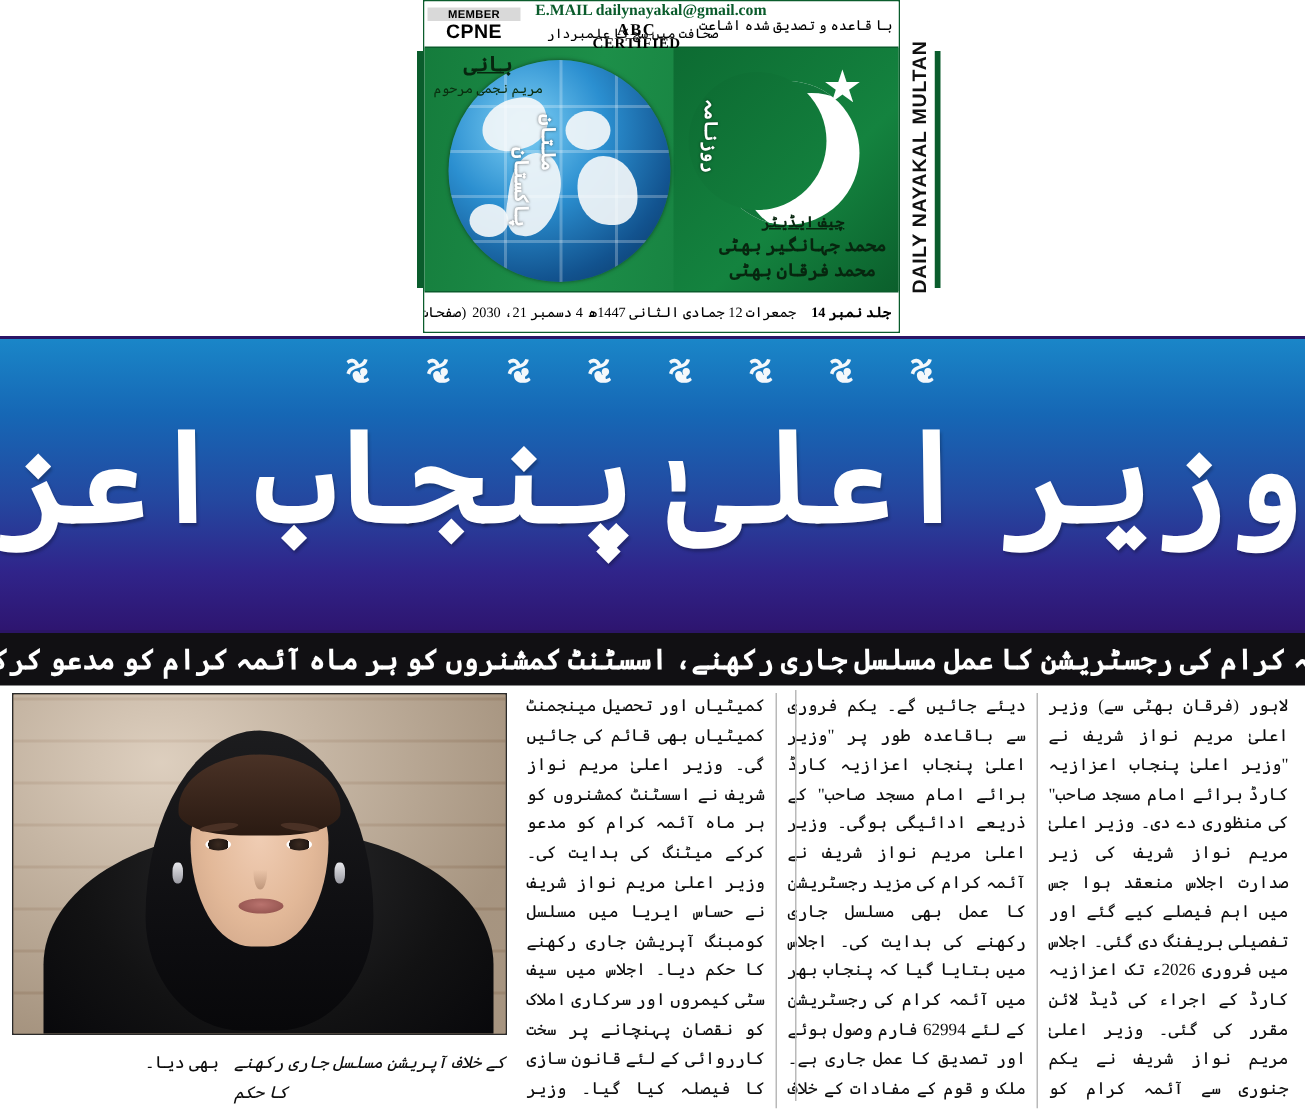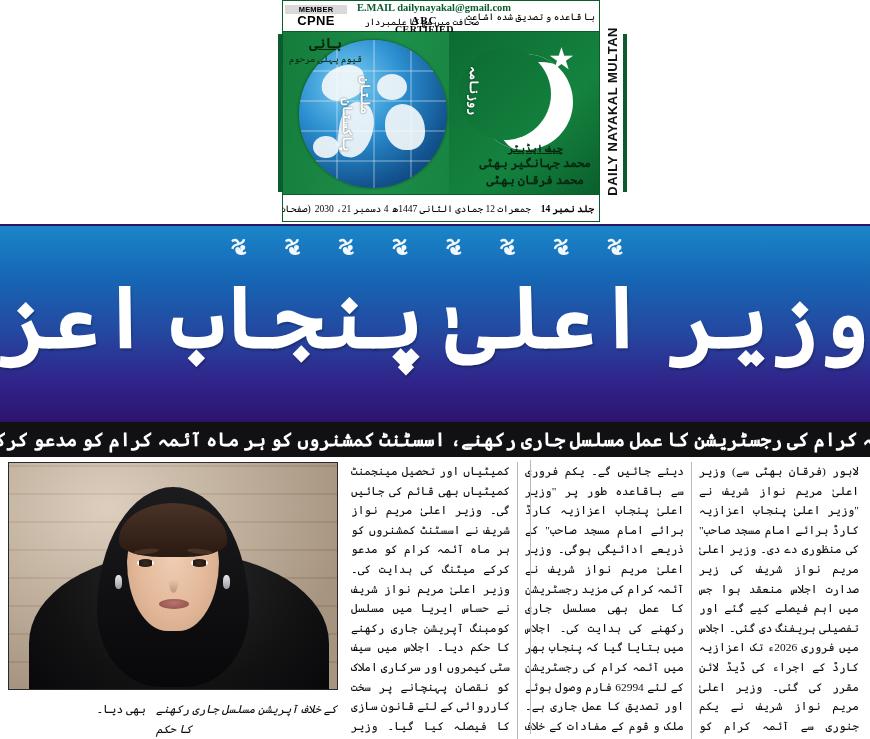--- a/index.html
+++ b/index.html
@@ -557,21 +557,21 @@
         <div class="grid-lat" style="top:60px"></div>
         <div class="grid-lat" style="top:90px"></div>
         <div class="grid-lat" style="top:120px"></div>
         <div class="grid-lon" style="left:37px"></div>
         <div class="grid-lon" style="left:74px"></div>
         <div class="grid-lon" style="left:111px"></div>
       </div>
 
       <div class="founder-block">
         <div class="founder-label">بانی</div>
-        <div class="founder-name">قیوم پہلی مرحوم</div>
+        <div class="founder-name">مریم نجمی مرحوم</div>
       </div>
 
       <div class="globe-word-1">ملتان</div>
       <div class="globe-word-2">پاکستان</div>
 
       <div class="rozana-label">روزنامہ</div>
 
 
       <div class="editor-block">
         <div class="editor-label">چیف ایڈیٹر</div>

